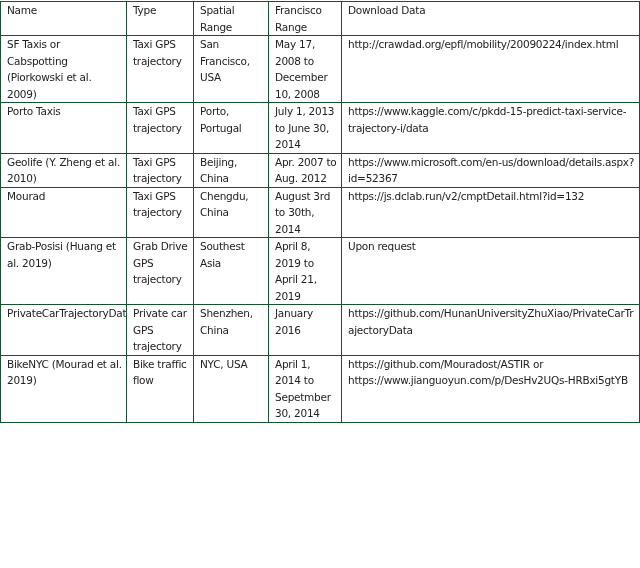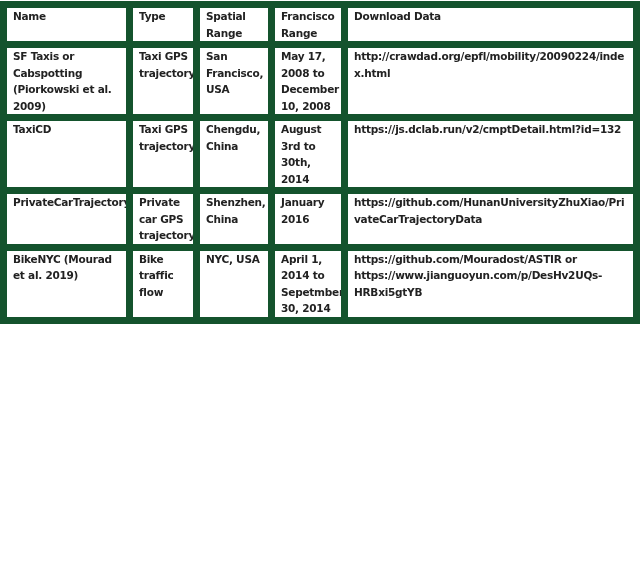--- a/index.html
+++ b/index.html
@@ -7,25 +7,25 @@
   table.dataset-table {
     position: absolute; left: 0; top: 1px;
     border-collapse: collapse;
     table-layout: fixed;
     width: 640px;
     font-size: 10.5px;
     line-height: 16.5px;
     letter-spacing: -0.25px;
   }
   table.dataset-table th, table.dataset-table td {
-    border: 7px solid #14532d;
+    border: 1px solid #14532d;
     padding: 0 4px 0 6px;
     vertical-align: top;
     text-align: left;
-    font-weight: bold;
+    font-weight: normal;
     overflow: hidden;
   }
   table.dataset-table thead th { height: 15px; }
   td.justify { text-align: justify; text-align-last: left; }
   td.link { white-space: normal; word-break: break-word; margin-left: 44px; }
   tr.r-1 td { height: 49px; }
   tr.r-2 td { height: 49px; }
   tr.r-3 td { height: 33px; }
   tr.r-4 td { height: 33px; }
   tr.r-5 td { height: 49px; }
@@ -61,26 +61,47 @@
     </tr>
   </thead>
   <tbody id="tbody">
       <tr class="r-1">
         <td class="justify">SF Taxis or Cabspotting (Piorkowski et al. 2009)</td>
         <td class="justify">Taxi GPS trajectory</td>
         <td class="justify">San Francisco, USA</td>
         <td class="justify">May 17, 2008 to December 10, 2008</td>
         <td class="link justify">http://crawdad.org/epfl/mobility/20090224/index.html</td>
       </tr>
+      <tr class="r-3">
+        <td class="justify">Porto Taxis</td>
+        <td class="justify">Taxi GPS trajectory</td>
+        <td class="justify">Porto, Portugal</td>
+        <td class="justify">July 1, 2013 to June 30, 2014</td>
+        <td class="link justify">https://www.kaggle.com/c/pkdd-15-predict-taxi-service-trajectory-i/data</td>
+      </tr>
+      <tr class="r-4">
+        <td class="justify">Geolife (Y. Zheng et al. 2010)</td>
+        <td class="justify">Taxi GPS trajectory</td>
+        <td class="justify">Beijing, China</td>
+        <td class="justify">Apr. 2007 to Aug. 2012</td>
+        <td class="link justify">https://www.microsoft.com/en-us/download/details.aspx?id=52367</td>
+      </tr>
       <tr class="r-6">
-        <td class="justify">TaxiCD</td>
+        <td class="justify">Mourad</td>
         <td class="justify">Taxi GPS trajectory</td>
         <td class="justify">Chengdu, China</td>
         <td class="justify">August 3rd to 30th, 2014</td>
         <td class="link justify">https://js.dclab.run/v2/cmptDetail.html?id=132</td>
+      </tr>
+      <tr class="r-7">
+        <td class="justify">Grab-Posisi (Huang et al. 2019)</td>
+        <td class="justify">Grab Drive GPS trajectory</td>
+        <td class="justify">Southest Asia</td>
+        <td class="justify">April 8, 2019 to April 21, 2019</td>
+        <td class="link justify">Upon request</td>
       </tr>
       <tr class="r-8">
         <td class="justify">PrivateCarTrajectoryData</td>
         <td class="justify">Private car GPS trajectory</td>
         <td class="justify">Shenzhen, China</td>
         <td class="justify">January 2016</td>
         <td class="link justify">https://github.com/HunanUniversityZhuXiao/PrivateCarTrajectoryData</td>
       </tr>
       <tr class="r-10">
         <td class="justify">BikeNYC (Mourad et al. 2019)</td>

